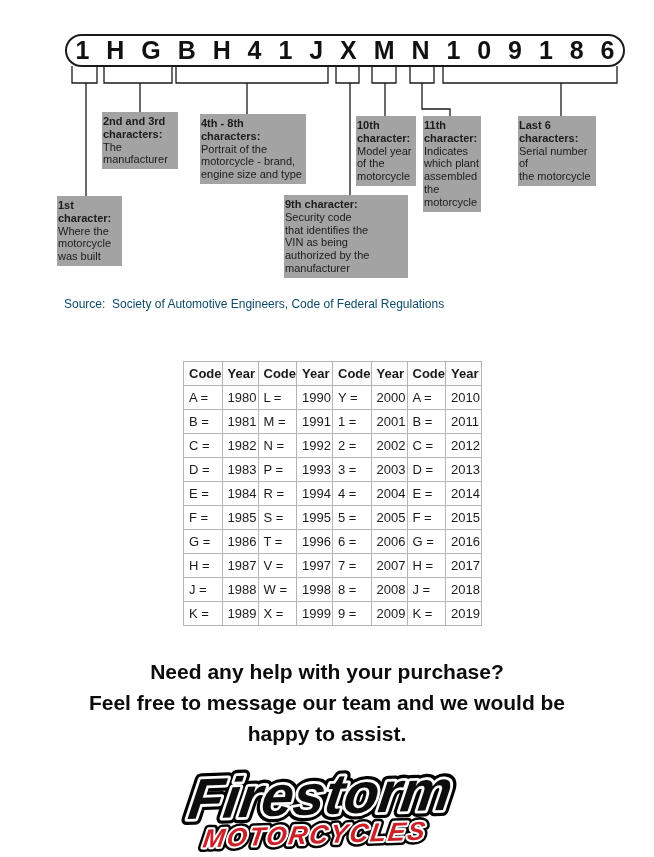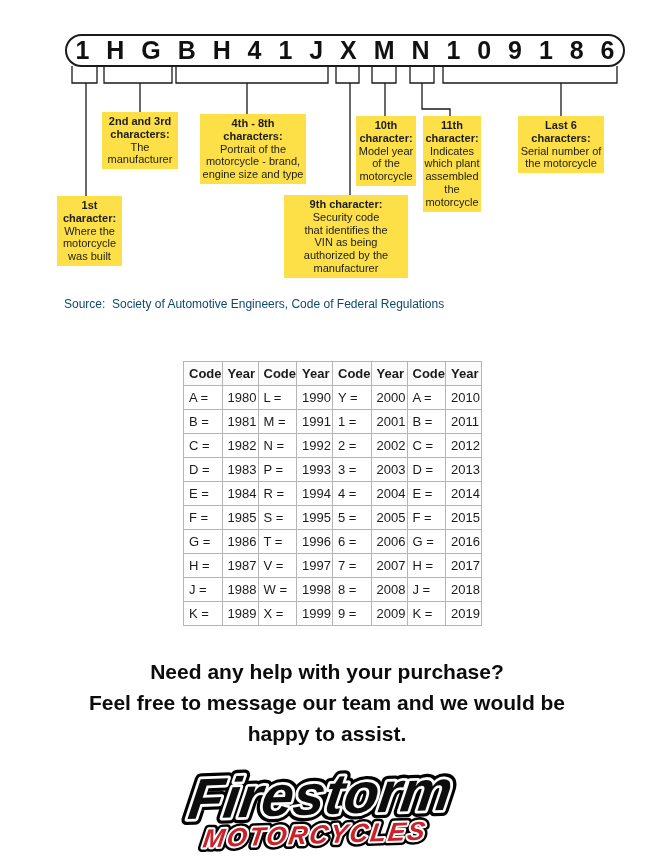--- a/index.html
+++ b/index.html
@@ -11,22 +11,22 @@
 
   .vin-plate {
     position: absolute; left: 65px; top: 34px; width: 560px; height: 33px;
     border: 2px solid #1a1a1a; border-radius: 17px; background: #fff;
     display: flex; justify-content: space-around; align-items: center;
     font-weight: bold; font-size: 25px; z-index: 2; color: #111;
   }
   .vin-char { flex: 0 0 auto; }
 
   .callout {
-    position: absolute; z-index: 2; background: #fde047;
-    font-size: 11px; line-height: 12.8px; text-align: center;
+    position: absolute; z-index: 2; background: #a3a3a3;
+    font-size: 11px; line-height: 12.8px; text-align: left;
     padding: 3px 1px; color: #1c1c1c;
   }
   .callout .c-title { font-weight: bold; white-space: pre-line; }
   .callout .c-body { white-space: pre-line; }
 
   .source-note {
     position: absolute; left: 64px; top: 297px; z-index: 2;
     font-size: 12px; white-space: pre; color: #0c4a6e;
   }
 
@@ -140,21 +140,21 @@
   <div class="callout" style="left:423px; top:116px; width:58px;">
     <div class="c-title">11th
 character:</div>
     <div class="c-body">Indicates
 which plant
 assembled
 the
 motorcycle</div>
   </div>
 
-  <div class="callout" style="left:518px; top:116px; width:86px;">
+  <div class="callout" style="left:518px; top:116px; width:78px;">
     <div class="c-title">Last 6
 characters:</div>
     <div class="c-body">Serial number of
 the motorcycle</div>
   </div>
 
   <div class="source-note">Source:  Society of Automotive Engineers, Code of Federal Regulations</div>
 
   <table class="year-table">
     <thead>

